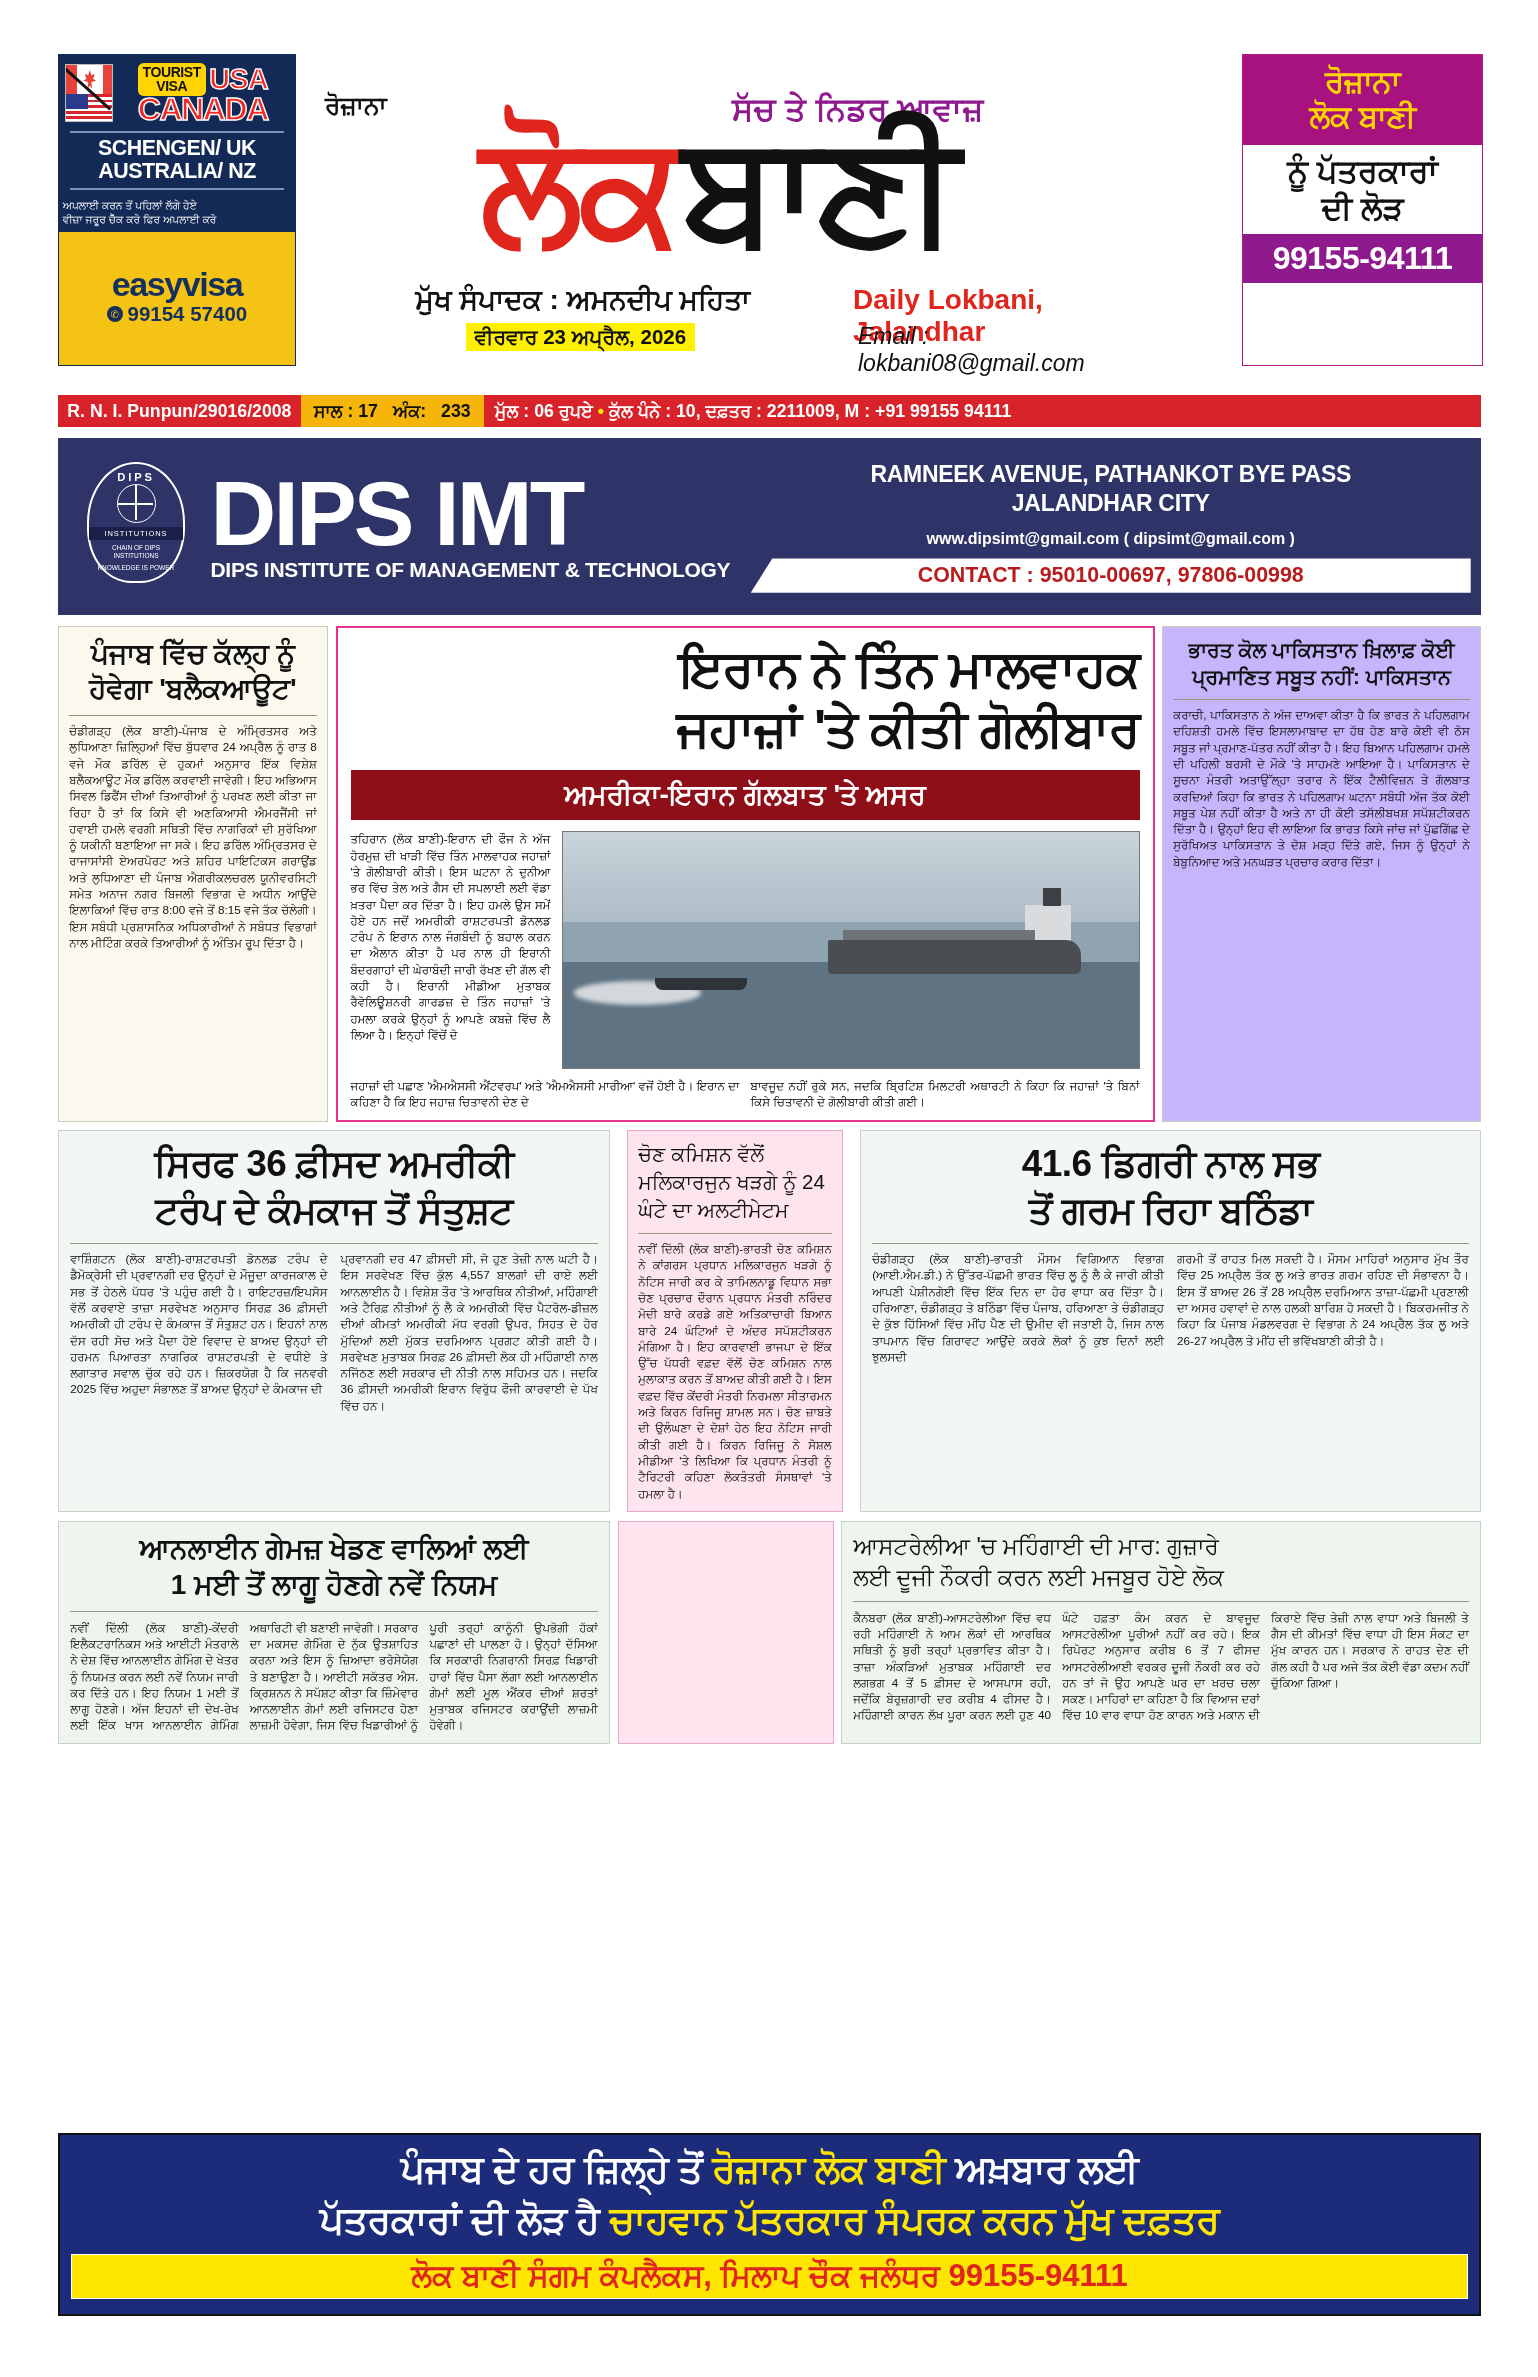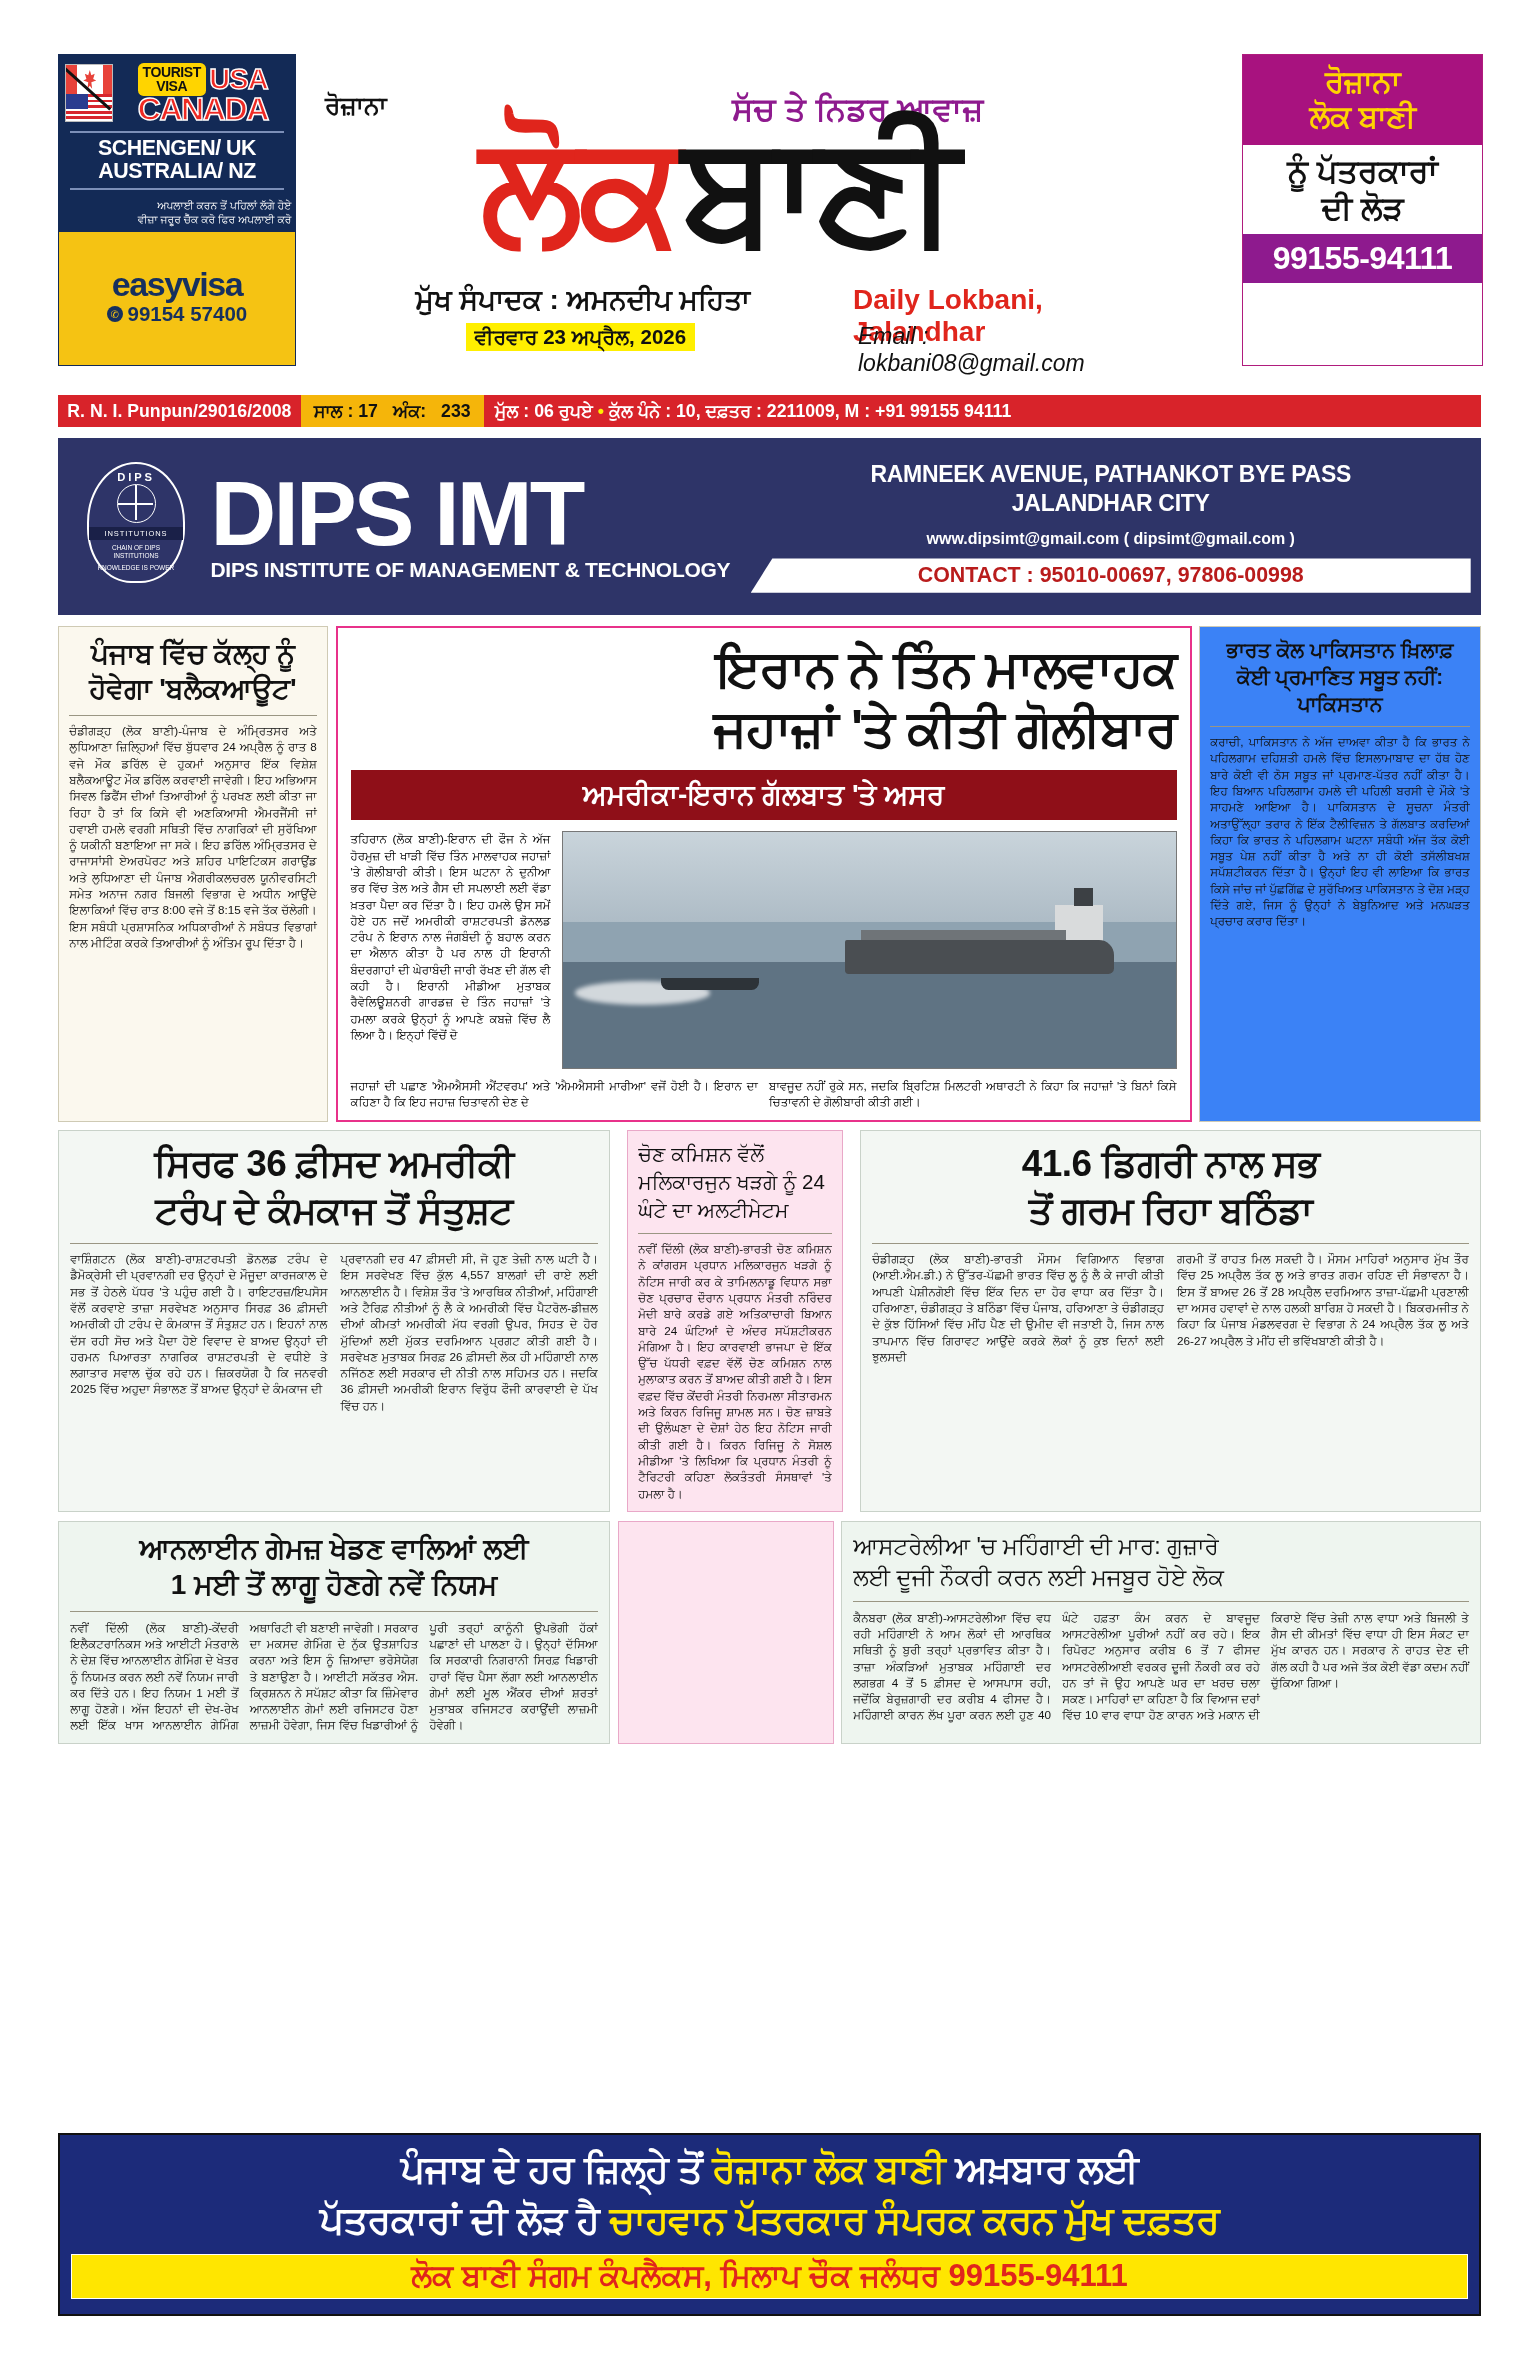--- a/index.html
+++ b/index.html
@@ -30,21 +30,21 @@
   .flag-us:after{ content:""; position:absolute; left:0; top:0; width:22.4px; height:15px; background:#2a3b8f; }
   .flagbox .slash { position:absolute; left:-5.6px; top:-3.7px; width:69px; height:2.8px; background:#111; transform:rotate(42deg); transform-origin: left top; }
   .visa-badge { background:#ffd400; color:#111; font-weight:bold; font-size:14px; line-height:14px;
       border-radius:5.6px; padding:2.8px 4.7px; text-align:center; letter-spacing:-0.4px;}
   .visa-usa { color:#ee2a24; font-weight:bold; font-size:29px; line-height:26px; letter-spacing:-0.9px;
       -webkit-text-stroke: 1.4px #fff; }
   .visa-canada { color:#ee2a24; font-weight:bold; font-size:32px; line-height:30px; text-align:left;
       letter-spacing:-1.4px; -webkit-text-stroke:1.4px #fff; margin-top:-1.9px;}
   .visa-rule { height:1.9px; background:#7c8fb8; margin:4.7px 11.2px; }
   .visa-sub { color:#fff; font-weight:bold; font-size:21.4px; line-height:23px; text-align:center; letter-spacing:-0.5px; }
-  .visa-pa { color:#fff; font-size:10.7px; line-height:14px; text-align:right; padding: 3.7px 3.7px 5.6px 3.7px; }
+  .visa-pa { color:#fff; font-size:10.7px; line-height:14px; text-align:left; padding: 3.7px 3.7px 5.6px 3.7px; }
   .visa-yellow { background:#f5c313; flex:1; display:flex; flex-direction:column; justify-content:center; align-items:center; padding-bottom:3.7px;}
   .easyvisa { color:#16305e; font-size:34px; font-weight:bold; letter-spacing:-1.4px; line-height:35px; }
   .visa-phone { display:flex; align-items:center; gap:4.7px; color:#16305e; font-weight:bold; font-size:20.5px; }
   .ph-ico { width:16px; height:16px; border-radius:50%; background:#16305e; color:#f5c313; font-size:10.3px;
       display:flex; align-items:center; justify-content:center; }
 
   .mh-center { position:absolute; left: 308px; top: 43px; width: 820px; height: 326px; }
   .mh-rozana { position:absolute; left:17px; top:48px; font-size:25px; font-weight:bold; color:#111; }
   .mh-tagline { position:absolute; left:424px; top:48px; font-size:32px; font-weight:bold; color:#8e1a8e; letter-spacing:0.5px;}
   .mh-logo { position:absolute; left:0px; top:76px; width:820px; text-align:center; white-space:nowrap; }
@@ -90,21 +90,21 @@
   .dips-right .addr { color:#fff; font-size:23px; font-weight:bold; text-align:center; line-height:29px; letter-spacing:-0.3px;}
   .dips-right .web { color:#fff; font-size:16px; font-weight:bold; text-align:center; margin-top:12px; }
   .dips-contact { margin-top:10.3px; background:#fff; color:#b91c1c; font-weight:bold; font-size:21.4px;
       text-align:center; padding:4.7px 5.6px; clip-path: polygon(3% 0, 100% 0, 100% 100%, 0 100%); }
 
   
   .body-wrap { position:absolute; left:58px; top:626px; width:1423px; }
   .row1 { display:flex; gap:7.5px; align-items:stretch; }
 
   .col-left { width:270px; background:#fbf8ee; border:0.9px solid #cfcab4; padding:9.3px 10.3px 9.3px 10.3px; }
-  .col-right { width:282px; background:#3b82f6; border:0.9px solid #cfcab4; padding:9.3px 10.3px 9.3px 10.3px; }
+  .col-right { width:319px; background:#c4b5fd; border:0.9px solid #cfcab4; padding:9.3px 10.3px 9.3px 10.3px; }
   .col-mid { flex:1; border:2.8px solid #e8318a; background:#fff; padding:11.2px 13px 9.3px 13px; }
 
   .side-head { font-size:28px; font-weight:bold; line-height:35px; text-align:center; color:#111; }
   .side-head.sm { font-size:20.5px; line-height:27px; }
   .hr-thin { height:0.9px; background:#9a9683; margin:8.4px 0 7.5px 0; }
 
   .body-text { font-size:11.7px; line-height:16.3px; color:#111; text-align:justify; }
   .three-col { column-count:3; column-gap:11.2px; }
 
   .mid-head { font-size:51px; font-weight:bold; line-height:60px; text-align:right; color:#111; letter-spacing:-0.9px;}

